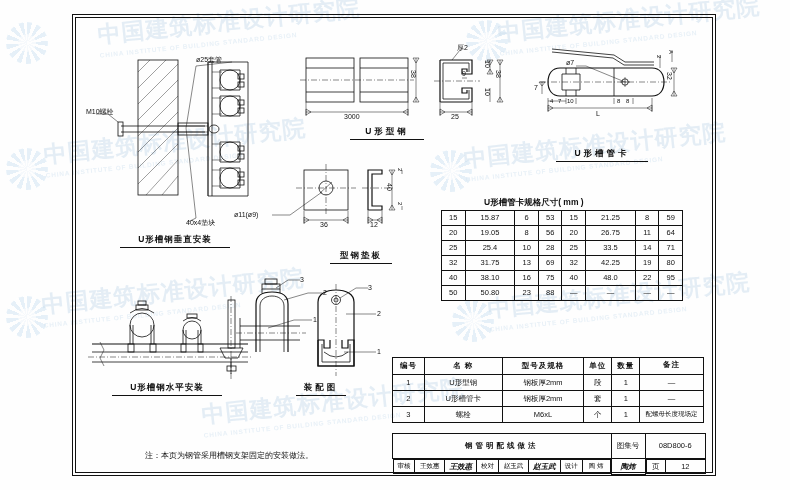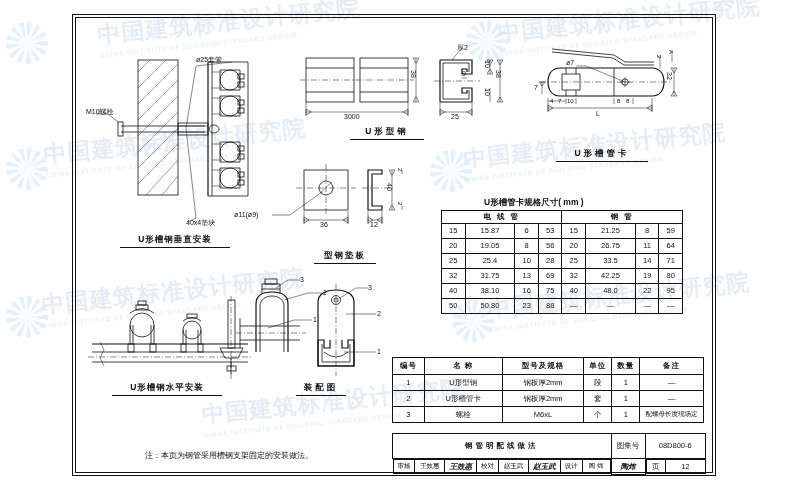--- a/index.html
+++ b/index.html
@@ -381,21 +381,21 @@
     <path class="thin" d="M389 210 L392 205 L395 210 Z" fill="#111"></path>
     <line class="thin" x1="402" y1="170" x2="402" y2="174"></line>
     <line class="thin" x1="402" y1="206" x2="402" y2="210"></line>
   </svg>
   <div class="dim" style="left:234px; top:211px;">ø11(ø9)</div>
   <div class="dim" style="left:320px; top:221px;">36</div>
   <div class="dim vdim" style="left:386px; top:183px;">40</div>
   <div class="dim" style="left:370px; top:221px;">12</div>
   <div class="dim vdim" style="left:397px; top:168px; font-size:6px;">2</div>
   <div class="dim vdim" style="left:397px; top:202px; font-size:6px;">2</div>
-  <div class="cap" style="left:314px; top:250px; width:62px; letter-spacing:2px;">型钢垫板</div>
+  <div class="cap" style="left:330px; top:250px; width:62px; letter-spacing:2px;">型钢垫板</div>
 
   <svg width="790" height="490">
 
     <line class="ln2" x1="92" y1="344" x2="248" y2="344"></line>
     <line class="ln" x1="92" y1="352" x2="248" y2="352"></line>
     <line class="ln" x1="92" y1="362" x2="248" y2="362"></line>
     <line class="cl" x1="88" y1="357" x2="252" y2="357"></line>
 
     <path class="thin" d="M100 342 L104 350 L100 358 L104 366"></path>
 
@@ -468,24 +468,20 @@
   <div class="lbl" style="left:323px; top:289px;">2</div>
   <div class="lbl" style="left:313px; top:316px;">1</div>
   <div class="lbl" style="left:368px; top:284px;">3</div>
   <div class="lbl" style="left:377px; top:310px;">2</div>
   <div class="lbl" style="left:377px; top:348px;">1</div>
   <div class="cap" style="left:296px; top:382px; width:50px; letter-spacing:3px;">装配图</div>
 
   <div class="tbl-title" style="left:484px; top:197px;">U形槽管卡规格尺寸( mm )</div>
   <table class="grid" style="left:441px; top:210px; width:242px;">
     <thead>
-      <tr>
-        <th colspan="4" style="height:13px;">电 线 管</th>
-        <th colspan="4" class="sep-col" style="height:13px;">钢  管</th>
-      </tr>
     </thead>
     <tbody>
       <tr>
         <td style="height:15px;">15</td>
         <td>15.87</td>
         <td>6</td>
         <td>53</td>
         <td class="sep-col">15</td>
         <td>21.25</td>
         <td>8</td>
@@ -545,21 +541,21 @@
   </table>
 
   <table class="bom" style="left:392px; top:357px; width:312px;">
     <thead>
       <tr>
         <th style="width:32px; height:17px;">编号</th>
         <th style="width:78px;">名  称</th>
         <th style="width:82px;">型号及规格</th>
         <th style="width:28px;">单位</th>
         <th style="width:28px;">数量</th>
-        <th style="width:64px;">备注</th>
+        <th style="width:64px;font-family:Liberation Mono, monospace;">备注</th>
       </tr>
     </thead>
     <tbody>
       <tr>
         <td style="height:16px;">1</td>
         <td>U形型钢</td>
         <td>钢板厚2mm</td>
         <td>段</td>
         <td>1</td>
         <td>—</td>

